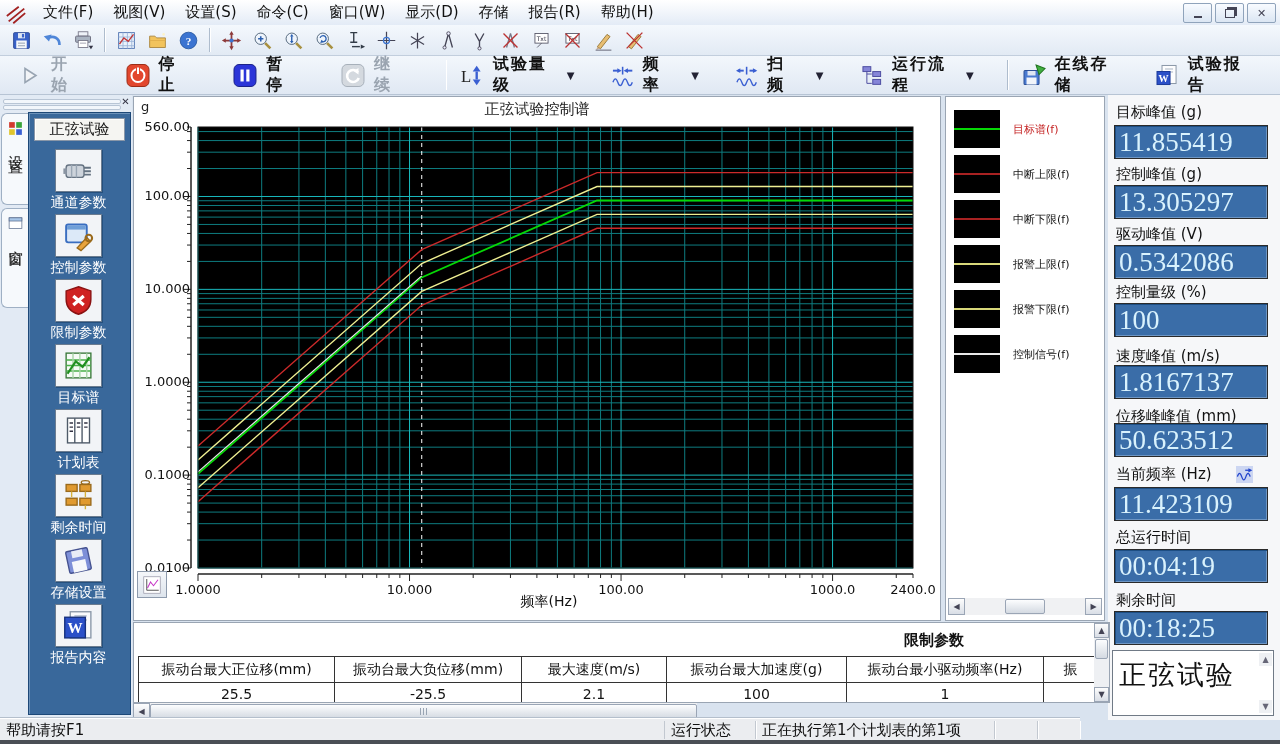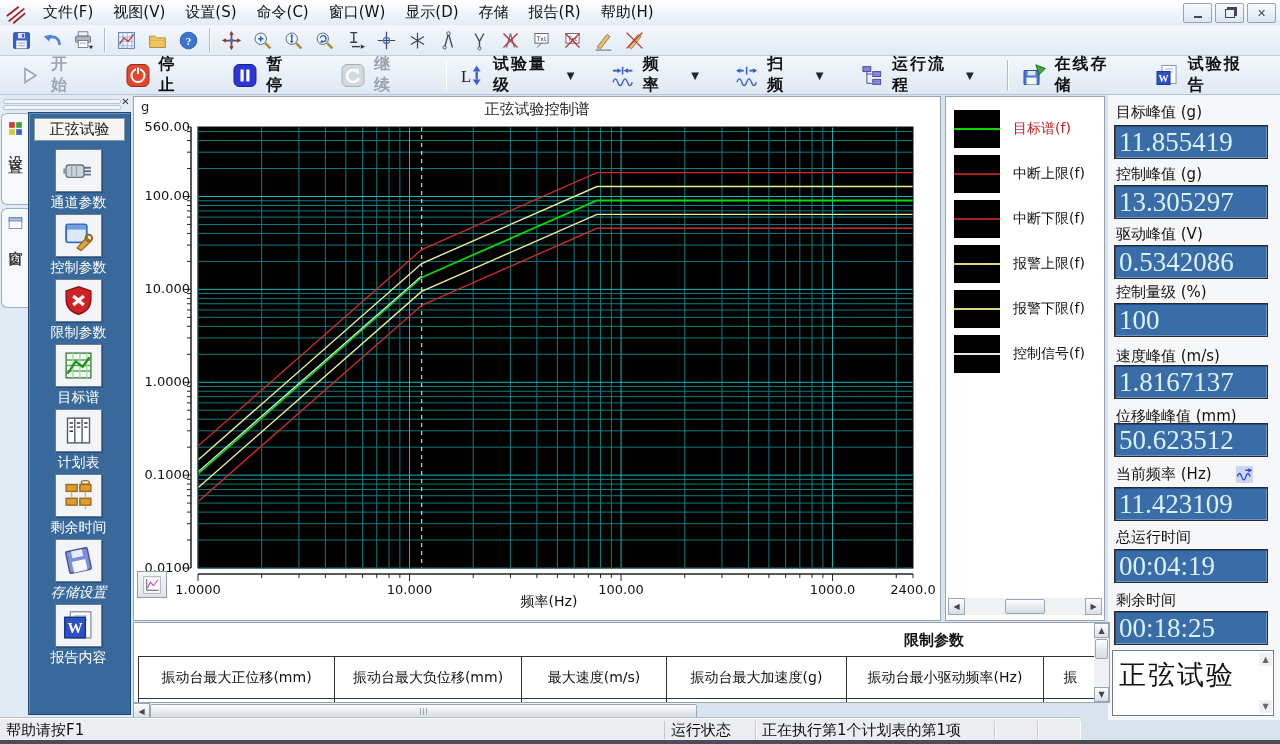--- a/index.html
+++ b/index.html
@@ -46,39 +46,39 @@
   .ytick{position:absolute;width:52px;text-align:right;font-size:13px;color:#111;}
   .xtick{position:absolute;width:70px;text-align:center;font-size:13px;color:#111;}
   #xaxis-label{left:0;top:496px;width:830px;text-align:center;font-size:14px;}
   #mini-btn{left:3px;top:474px;width:28px;height:25px;background:linear-gradient(#f5f7fa,#dde4ec);border:1px solid #8d9aac;display:flex;align-items:center;justify-content:center;}
   #mini-btn svg{width:20px;height:18px;}
   
   #legendpanel{left:945px;top:96px;width:160px;height:525px;background:#fff;border:1px solid #9aa5b3;box-sizing:border-box;}
   .lg-item{position:absolute;left:8px;display:flex;align-items:center;gap:13px;}
   .lg-swatch{width:46px;height:38px;background:#000;position:relative;}
   .lg-swatch .line{position:absolute;left:0;width:100%;height:2px;top:18px;}
-  .lg-label{font-size:14px;}
+  .lg-label{font-size:11px;}
   .hscroll{position:absolute;height:17px;background:#f0f1f3;display:flex;align-items:center;}
   .sc-btn{width:17px;height:17px;background:linear-gradient(#fdfdfd,#d9dee6);border:1px solid #9aa5b5;box-sizing:border-box;font-size:8px;color:#445;display:flex;align-items:center;justify-content:center;}
   .sc-thumb{height:15px;background:linear-gradient(#fcfdfe,#d4dae2);border:1px solid #9aa5b5;border-radius:2px;box-sizing:border-box;display:flex;align-items:center;justify-content:center;gap:2px;}
   .sc-thumb i{display:block;width:1px;height:7px;background:#99a5b3;}
   
   #rightpanel{left:1108px;top:95px;width:172px;height:625px;background:#f6f7f9;}
   .ro-label{position:absolute;left:8px;font-size:15px;color:#111;white-space:nowrap;}
   .ro-box{position:absolute;left:6px;width:154px;height:34px;background:#3a6da8;border:1px solid #2a2a2a;box-shadow:inset 1px 1px 0 #1d4e83,inset -1px -1px 0 #6e96c4;color:#d9f2fd;font-family:"Liberation Serif","DejaVu Serif",serif;font-size:27px;line-height:33px;padding-left:4px;box-sizing:border-box;white-space:nowrap;overflow:hidden;}
   #freq-icon{position:absolute;width:17px;height:17px;}
   #freq-icon svg{width:17px;height:17px;}
   #testname-box{position:absolute;left:4px;top:555px;width:162px;height:66px;background:#fff;border:1px solid #707a86;box-sizing:border-box;}
   #testname-text{font-size:27px;padding:6px 2px 0 6px;letter-spacing:2px;}
   .vsb-arrow{position:absolute;right:1px;width:13px;height:13px;font-size:8px;color:#667;display:flex;align-items:center;justify-content:center;background:#eef0f3;}
   
   #limitspanel{left:133px;top:622px;width:977px;height:81px;background:#fff;border:1px solid #9aa5b3;box-sizing:border-box;overflow:hidden;}
   #limits-title{position:absolute;left:700px;top:8px;width:200px;text-align:center;font-weight:bold;font-size:15px;}
   #limits-table{position:absolute;left:4px;top:33px;width:959px;border-collapse:collapse;table-layout:fixed;}
-  #limits-table th,#limits-table td{border:1px solid #333;font-weight:normal;font-size:14px;text-align:center;padding:8px;white-space:nowrap;overflow:hidden;}
+  #limits-table th,#limits-table td{border:1px solid #333;font-weight:normal;font-size:14px;text-align:center;padding:0;white-space:nowrap;overflow:hidden;}
   #limits-table th{height:25px;}
   #limits-table td{height:21px;}
   #limits-vscroll{position:absolute;right:0px;top:0px;width:15px;height:79px;background:#eef0f3;}
   
   #statusbar{left:0;top:718px;width:1080px;height:22px;background:#ebedf0;border-top:1px solid #fff;box-shadow:0 -1px 0 #b4bfcc;display:flex;align-items:center;font-size:15px;}
   .st-cell{height:18px;line-height:18px;padding:0 6px;border-right:1px solid #c2c8d0;box-shadow:1px 0 0 #fff;white-space:nowrap;overflow:hidden;}
   #bottom-strip{left:0;top:740px;width:1280px;height:4px;background:#4a4f55;}
 </style>
 </head>
 <body>
@@ -432,21 +432,21 @@
                 <rect x="3" y="4" width="8" height="5" fill="#e09a30" stroke="#9a6a1c"></rect>
                 <rect x="13" y="4" width="8" height="5" fill="#e09a30" stroke="#9a6a1c"></rect>
                 <rect x="3" y="14" width="8" height="5" fill="#e09a30" stroke="#9a6a1c"></rect>
                 <rect x="13" y="14" width="8" height="5" fill="#e09a30" stroke="#9a6a1c"></rect>
                 <path d="M7 9 v4 M17 9 v4 M17 19 v3" stroke="#d8b23c"></path>
                 <ellipse cx="17" cy="2.5" rx="3" ry="1.3" fill="none" stroke="#9a6a1c"></ellipse>
               </svg>
             </div>
             <div class="cap">剩余时间</div>
           </div>
-          <div class="sb-item" style="top: 426px; font-style: italic;">
+          <div class="sb-item" style="top: 426px;">
             <div class="tile">
               <svg viewBox="0 0 24 24">
                 <g transform="rotate(-12 12 12)">
                   <rect x="4" y="4" width="16" height="16" rx="1" fill="#7d8fd8" stroke="#44518f"></rect>
                   <rect x="8" y="4.5" width="8" height="5" fill="#e8ecf6"></rect>
                   <rect x="7" y="12" width="10" height="8" fill="#f5f7fb"></rect>
                 </g>
               </svg>
             </div>
             <div class="cap">存储设置</div>

